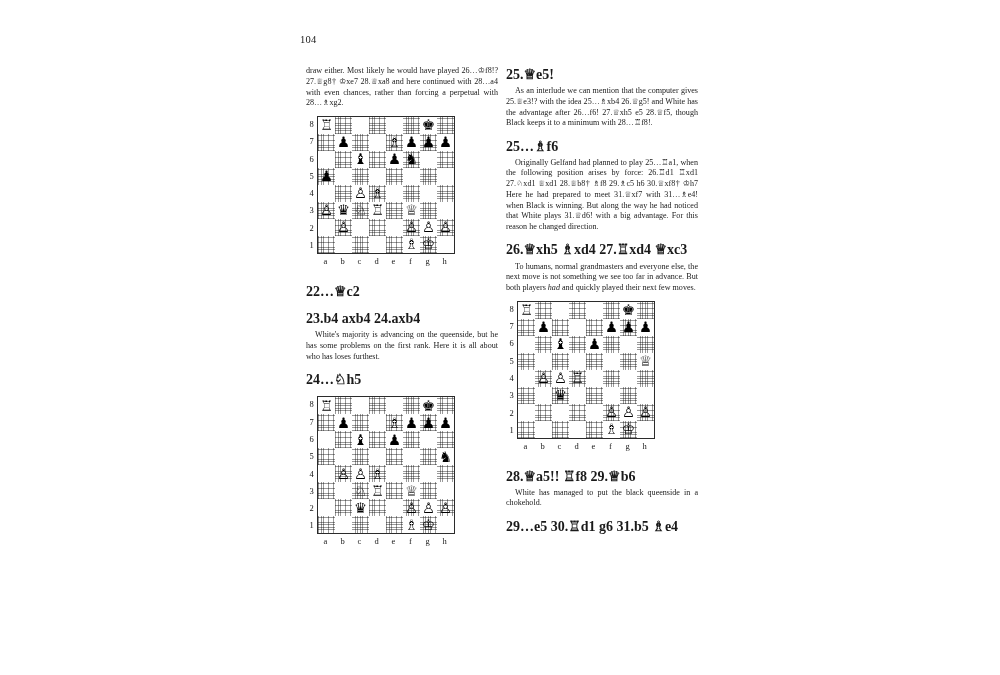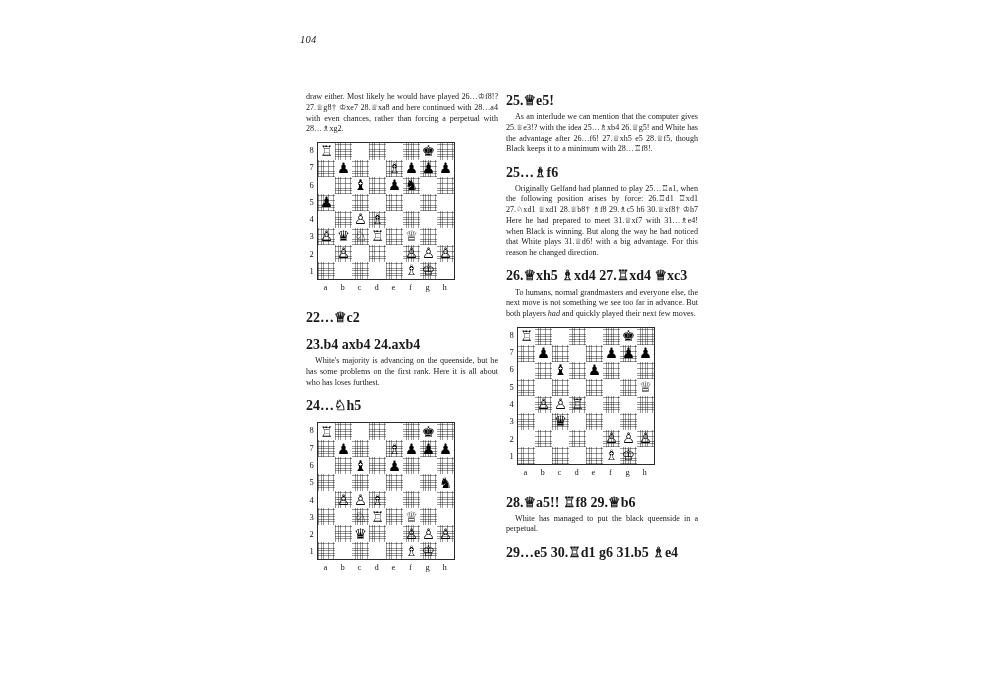--- a/index.html
+++ b/index.html
@@ -16,37 +16,36 @@
     box-sizing:border-box;
   }
   
   .header{
     position:absolute;
     left:300px; top:34px; width:400px;
     height:20px;
   }
   .folio{
     position:absolute; left:0; top:0;
-    font-size:10.5px; letter-spacing:.2px;font-style:italic;
+    font-size:10.5px; letter-spacing:.2px;
   }
   .running-head{
     position:absolute; left:0; right:0; top:0;
     text-align:center;
     font-size:11.5px;
     letter-spacing:.15px;
   }
   
   .col{
     position:absolute;
     top:66px;
     width:192px;
     font-size:8.1px;
     line-height:1.33;
     text-align:justify;
-    margin-top:26px;
   }
   .col.left{left:306px;}
   .col.right{left:506px;}
 
   p{margin:0;}
   p.para{text-indent:9px;}
   p.noind{text-indent:0;}
   p.move{
     font-weight:bold;
     text-indent:0;
@@ -537,17 +536,17 @@
           <div class="file-lbl">c</div>
           <div class="file-lbl">d</div>
           <div class="file-lbl">e</div>
           <div class="file-lbl">f</div>
           <div class="file-lbl">g</div>
           <div class="file-lbl">h</div>
         </div>
       </div>
       <div class="gap"></div>
       <p class="move">28.♕a5!! ♖f8 29.♕b6</p>
-      <p class="para">White has managed to put the black queenside in a perpetual.</p>
+      <p class="para">White has managed to put the black queenside in a chokehold.</p>
       <p class="move">29…e5 30.♖d1 g6 31.b5 ♗e4</p>
     </div>
 
 </div>
 
 </body></html>

